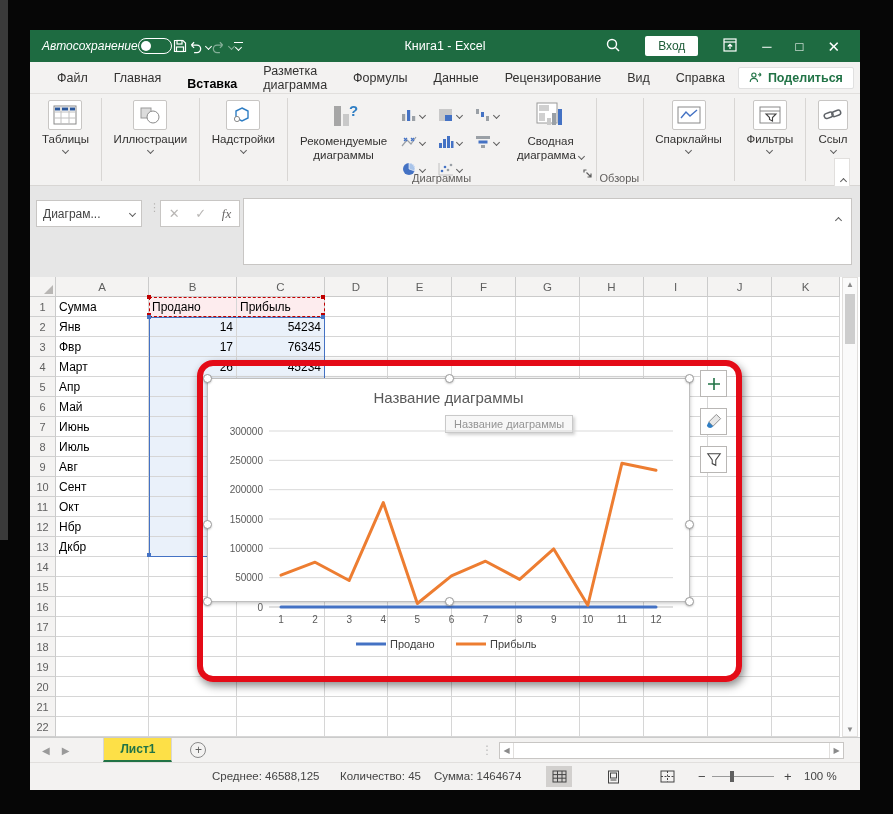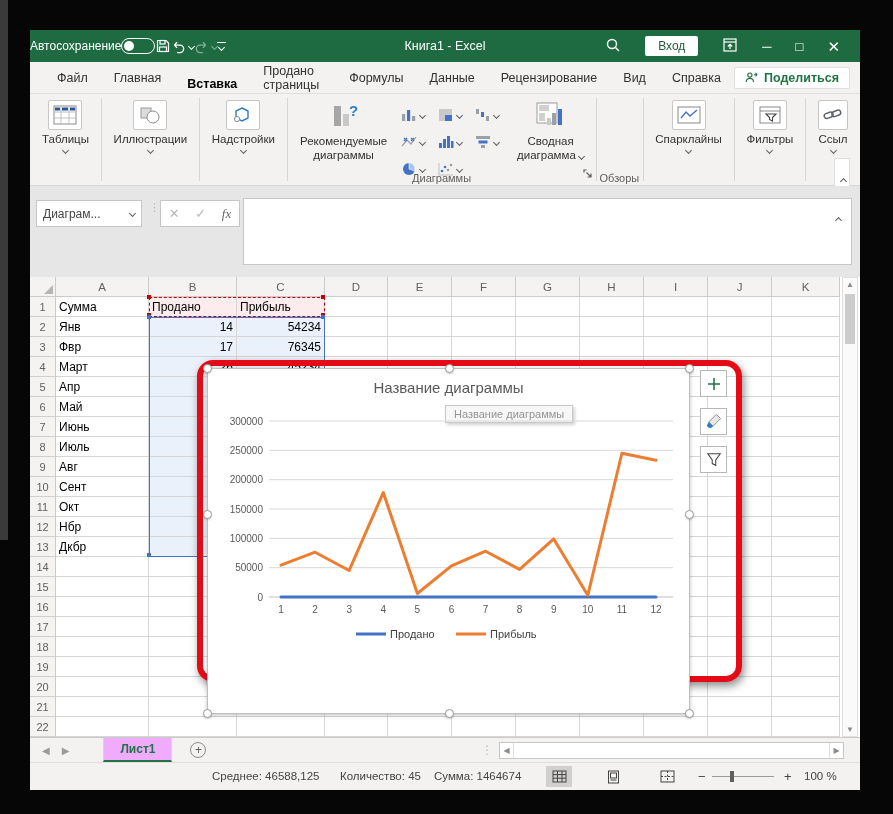--- a/index.html
+++ b/index.html
@@ -4,21 +4,21 @@
 <style>
   * { margin:0; padding:0; box-sizing:border-box; }
   html,body { background:#000; }
   body { font-family:"Liberation Sans", sans-serif; }
   .screen { position:relative; width:893px; height:814px; background:#060606; overflow:hidden; }
   .edge-strip { position:absolute; left:0; top:0; width:8px; height:540px; background:#3a3a3a; }
   .window { position:absolute; left:30px; top:30px; width:830px; height:760px; background:#fff; overflow:hidden; }
 
   
   .titlebar { position:absolute; left:0; top:0; width:100%; height:32px; background:#1e6b41; display:flex; align-items:center; color:#fff; font-size:12px; }
-  .tb-left { display:flex; align-items:center; padding-left:0; }
+  .tb-left { display:flex; align-items:center; padding-left:12px;font-style:italic; }
   .toggle { width:34px; height:16px; border:1px solid #fff; border-radius:9px; position:relative; }
   .toggle .knob { position:absolute; left:2px; top:2px; width:10px; height:10px; border-radius:50%; background:#fff; }
   .tb-icon { display:flex; align-items:center; gap:3px; }
   .dim { opacity:.45; }
   .tb-title { position:absolute; left:0; right:0; text-align:center; font-size:12.5px; pointer-events:none; }
   .tb-right { margin-left:auto; display:flex; align-items:center; gap:24px; padding-right:20px; }
   .signin { background:#fff; color:#1e5c38; padding:3px 13px; border-radius:2px; font-size:12px; }
   .winglyph { font-size:13px; line-height:1; }
 
   .chv { display:inline-block; width:5px; height:5px; border-right:1.3px solid #5f5f5f; border-bottom:1.3px solid #5f5f5f; transform:rotate(45deg); }
@@ -78,30 +78,30 @@
   .sel-blue { border:1.5px solid #4472c4; }
   .handle-sq { position:absolute; width:4px; height:4px; pointer-events:none; }
   .hs-red { background:#c00000; } .hs-blue { background:#4472c4; }
 
   .vscroll { position:absolute; right:2px; top:247px; width:16px; height:460px; background:#fafafa; border:1px solid #e1dfdd; }
   .vscroll .arr { position:absolute; left:0; width:100%; text-align:center; color:#8a8a8a; font-size:8px; }
   .vscroll .thumb { position:absolute; left:2px; top:16px; width:10px; height:50px; background:#cdcdcd; }
 
   
   .callout { position:absolute; left:167px; top:330px; width:545px; height:322px; border:6px solid #e40b17; border-radius:16px; box-shadow:2px 4px 8px rgba(0,0,0,.45); z-index:30; }
-  .chartbox { position:absolute; left:4px; top:2px; width:483px; height:346px; background:#fff; border:1px solid #bfbfbf; box-shadow:0 1px 4px rgba(0,0,0,.25); }
+  .chartbox { position:absolute; left:4px; top:12px; width:483px; height:224px; background:#fff; border:1px solid #bfbfbf; box-shadow:0 1px 4px rgba(0,0,0,.25); }
   .chart-title { position:absolute; left:0; right:0; top:10px; text-align:center; font-size:15px; color:#595959; }
   .chart-tooltip { position:absolute; left:237px; top:36px; background:#f7f7f7; border:1px solid #c9c9c9; box-shadow:2px 2px 3px rgba(0,0,0,.18); font-size:11px; color:#949494; padding:2px 8px; white-space:nowrap; }
   .handle { position:absolute; width:9px; height:9px; border-radius:50%; background:#fff; border:1.5px solid #9a9a9a; box-shadow:0 1px 2px rgba(0,0,0,.2); }
   .side-btn { position:absolute; left:497px; width:27px; height:27px; background:#fff; border:1px solid #b9b7b5; display:flex; align-items:center; justify-content:center; }
 
   
   .tabbar { position:absolute; left:0; top:707px; width:100%; height:25px; background:#f3f2f1; border-top:1px solid #cbcbcb; display:flex; align-items:center; font-size:12px; }
   .navarr { color:#9a9a9a; font-size:10px; padding:0 12px; }
-  .sheettab { margin-left:22px; height:100%; background:#f0abfc; border-right:1px solid #d8d6d4; border-left:1px solid #d8d6d4; border-bottom:2px solid #217346; color:#217346; font-weight:bold; display:flex; align-items:center; padding:0 16px; }
+  .sheettab { margin-left:22px; height:100%; background:#fde047; border-right:1px solid #d8d6d4; border-left:1px solid #d8d6d4; border-bottom:2px solid #217346; color:#217346; font-weight:bold; display:flex; align-items:center; padding:0 16px; }
   .addsheet { margin-left:18px; width:16px; height:16px; border:1px solid #8a8a8a; border-radius:50%; color:#5f5f5f; font-size:12px; line-height:14px; text-align:center; }
   .tb-dots { margin-left:auto; color:#bbb; }
   .hscroll { width:345px; height:17px; margin:0 16px 0 6px; background:#fff; border:1px solid #c8c6c4; position:relative; }
   .hscroll .harr { position:absolute; top:0; width:14px; height:100%; display:flex; align-items:center; justify-content:center; color:#8a8a8a; font-size:8px; }
 
   
   .statusbar { position:absolute; left:0; top:732px; width:100%; height:40px; background:#f3f2f1; border-top:1px solid #e1dfdd; font-size:11.5px; color:#444; }
   .stat { position:absolute; top:7px; }
   .viewbtn { position:absolute; top:3px; width:26px; height:21px; display:flex; align-items:center; justify-content:center; }
   .viewbtn.sel { background:#d2d0ce; }
@@ -174,21 +174,21 @@
       <div class="rtab">
           <span class="lbl">Файл</span>
         </div>
         <div class="rtab">
           <span class="lbl">Главная</span>
         </div>
         <div class="rtab active">
           <span class="lbl">Вставка</span>
         </div>
         <div class="rtab">
-          <span class="lbl">Продано страницы</span>
+          <span class="lbl">Разметка диаграмма</span>
         </div>
         <div class="rtab">
           <span class="lbl">Формулы</span>
         </div>
         <div class="rtab">
           <span class="lbl">Данные</span>
         </div>
         <div class="rtab">
           <span class="lbl">Рецензирование</span>
         </div>

